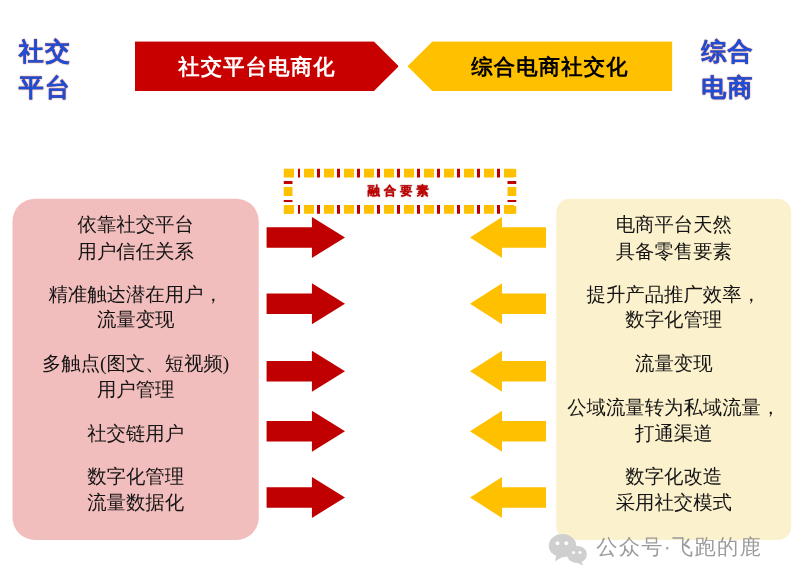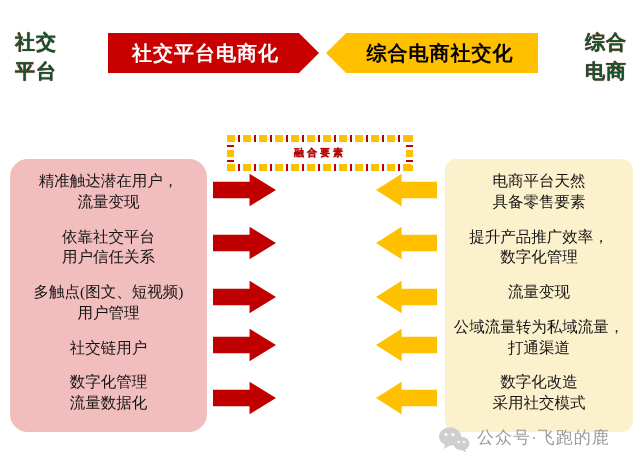--- a/index.html
+++ b/index.html
@@ -3,29 +3,29 @@
 <meta charset="utf-8">
 <style>
   html,body{margin:0;padding:0;background:#ffffff;}
   .stage{
     position:relative;width:640px;height:463px;background:#ffffff;overflow:hidden;
     font-family:"Liberation Serif","DejaVu Serif",serif;
   }
   
   .side-label{
     position:absolute;top:28px;width:52px;height:62px;
-    color:#14532d;font-weight:bold;font-size:20px;line-height:1.45;
+    color:#1d4ed8;font-weight:bold;font-size:20px;line-height:1.45;
     text-align:center;white-space:pre-line;letter-spacing:1px;
     text-shadow:0 0 1px #8a0000;
   }
   .side-label.left{left:10px;}
-  .side-label.right{left:580px;text-align:center;}
+  .side-label.right{left:556px;text-align:center;}
   .banner{
     position:absolute;top:33px;height:40px;display:flex;align-items:center;justify-content:center;
-    font-weight:bold;font-size:20px;letter-spacing:1px;
+    font-weight:bold;font-size:17px;letter-spacing:1px;
   }
   .banner.red{
     left:108px;width:211px;background:#c80000;color:#ffffff;
     clip-path:polygon(0 0,90.5% 0,100% 50%,90.5% 100%,0 100%);
     padding-right:16px;box-sizing:border-box;
   }
   .banner.gold{
     left:326px;width:212px;background:#ffc000;color:#000000;
     clip-path:polygon(100% 0,9.5% 0,0 50%,9.5% 100%,100% 100%);
     padding-left:16px;box-sizing:border-box;
@@ -91,24 +91,24 @@
   </div>
 
   <div class="side-label right">综合
 电商</div>
 
   <div class="fusion-box">
     <span class="fusion-label">融合要素</span>
   </div>
 
   <div class="panel pink">
+    <div class="panel-item">依靠社交平台
+用户信任关系</div>
     <div class="panel-item">精准触达潜在用户，
 流量变现</div>
-    <div class="panel-item">依靠社交平台
-用户信任关系</div>
     <div class="panel-item">多触点(图文、短视频)
 用户管理</div>
     <div class="panel-item">社交链用户</div>
     <div class="panel-item">数字化管理
 流量数据化</div>
   </div>
 
   <div class="panel cream">
     <div class="panel-item">电商平台天然
 具备零售要素</div>

